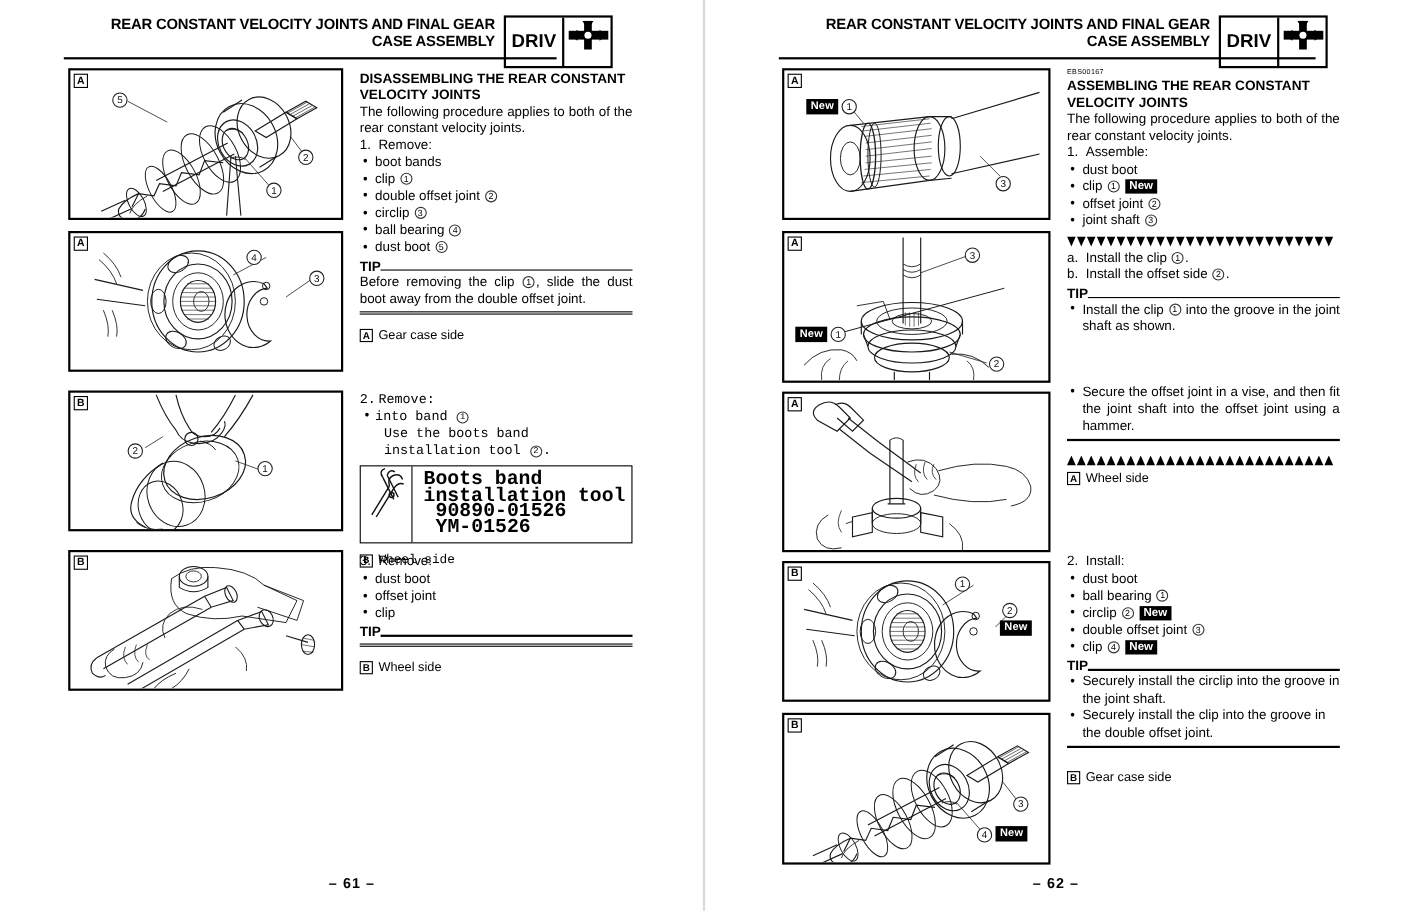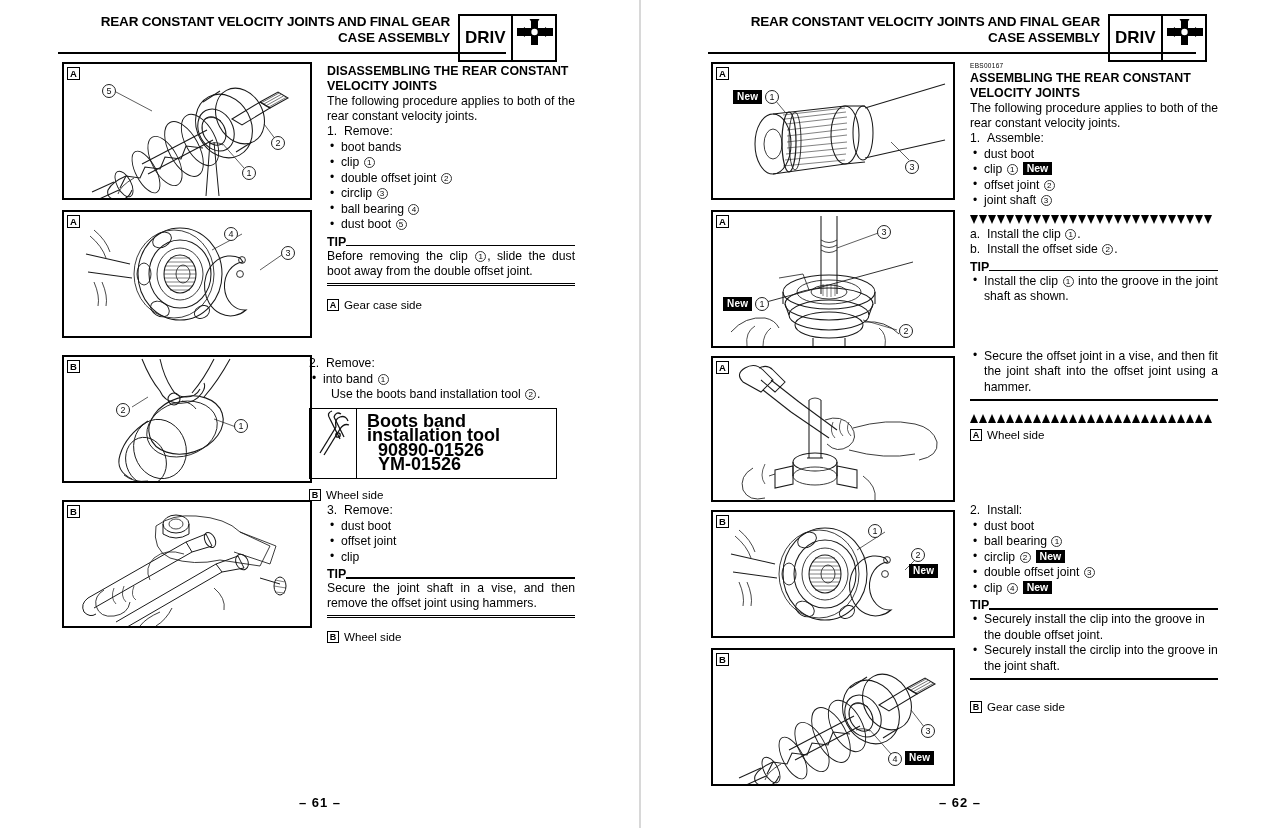--- a/index.html
+++ b/index.html
@@ -354,21 +354,21 @@
       </div>
       <p class="body"><span>Before removing the clip</span> <span class="c">1</span><span>, slide the dust boot away from the double offset joint.</span></p>
       <div class="rule-d"></div>
 
       <div class="sidenote" style="margin-top:12px;">
         <span class="sq">A</span>
         <span>Gear case side</span>
       </div>
     </div>
 
-    <div class="col" style="left:309px; top:356px;">
+    <div class="col" style="left:327px; top:356px;font-family:Liberation Mono, monospace;">
       <div class="step">
         <span class="step-n">2.</span><span>Remove:</span>
       </div>
       <ul class="bul">
         <li><span>into band</span> <span class="c">1</span></li>
       </ul>
       <div class="sub"><span>Use the boots band installation tool</span> <span class="c">2</span><span>.</span></div>
 
       <div class="toolbox">
         <div class="ico">
@@ -405,21 +405,20 @@
       </div>
       <ul class="bul">
         <li>dust boot</li>
         <li>offset joint</li>
         <li>clip</li>
       </ul>
       <div class="tip-head">
         <span class="t">TIP</span>
         <span class="ln"></span>
       </div>
-      <p class="body">Secure the joint shaft in a vise, and then remove the offset joint using hammers.</p>
       <div class="rule-d"></div>
       <div class="sidenote" style="margin-top:12px;">
         <span class="sq">B</span>
         <span>Wheel side</span>
       </div>
     </div>
 
     <div class="pgnum">– 61 –</div>
   </div>
 
@@ -787,22 +786,22 @@
         <li><span>ball bearing</span> <span class="c">1</span></li>
         <li><span>circlip</span> <span class="c">2</span><span class="newinline">New</span></li>
         <li><span>double offset joint</span> <span class="c">3</span></li>
         <li><span>clip</span> <span class="c">4</span><span class="newinline">New</span></li>
       </ul>
       <div class="tip-head">
         <span class="t">TIP</span>
         <span class="ln"></span>
       </div>
       <ul class="bul">
+        <li>Securely install the circlip into the groove in the joint shaft.</li>
         <li>Securely install the clip into the groove in the double offset joint.</li>
-        <li>Securely install the circlip into the groove in the joint shaft.</li>
       </ul>
       <div class="rule-s"></div>
       <div class="sidenote" style="margin-top:20px;">
         <span class="sq">B</span>
         <span>Gear case side</span>
       </div>
     </div>
 
     <div class="pgnum">– 62 –</div>
   </div>

